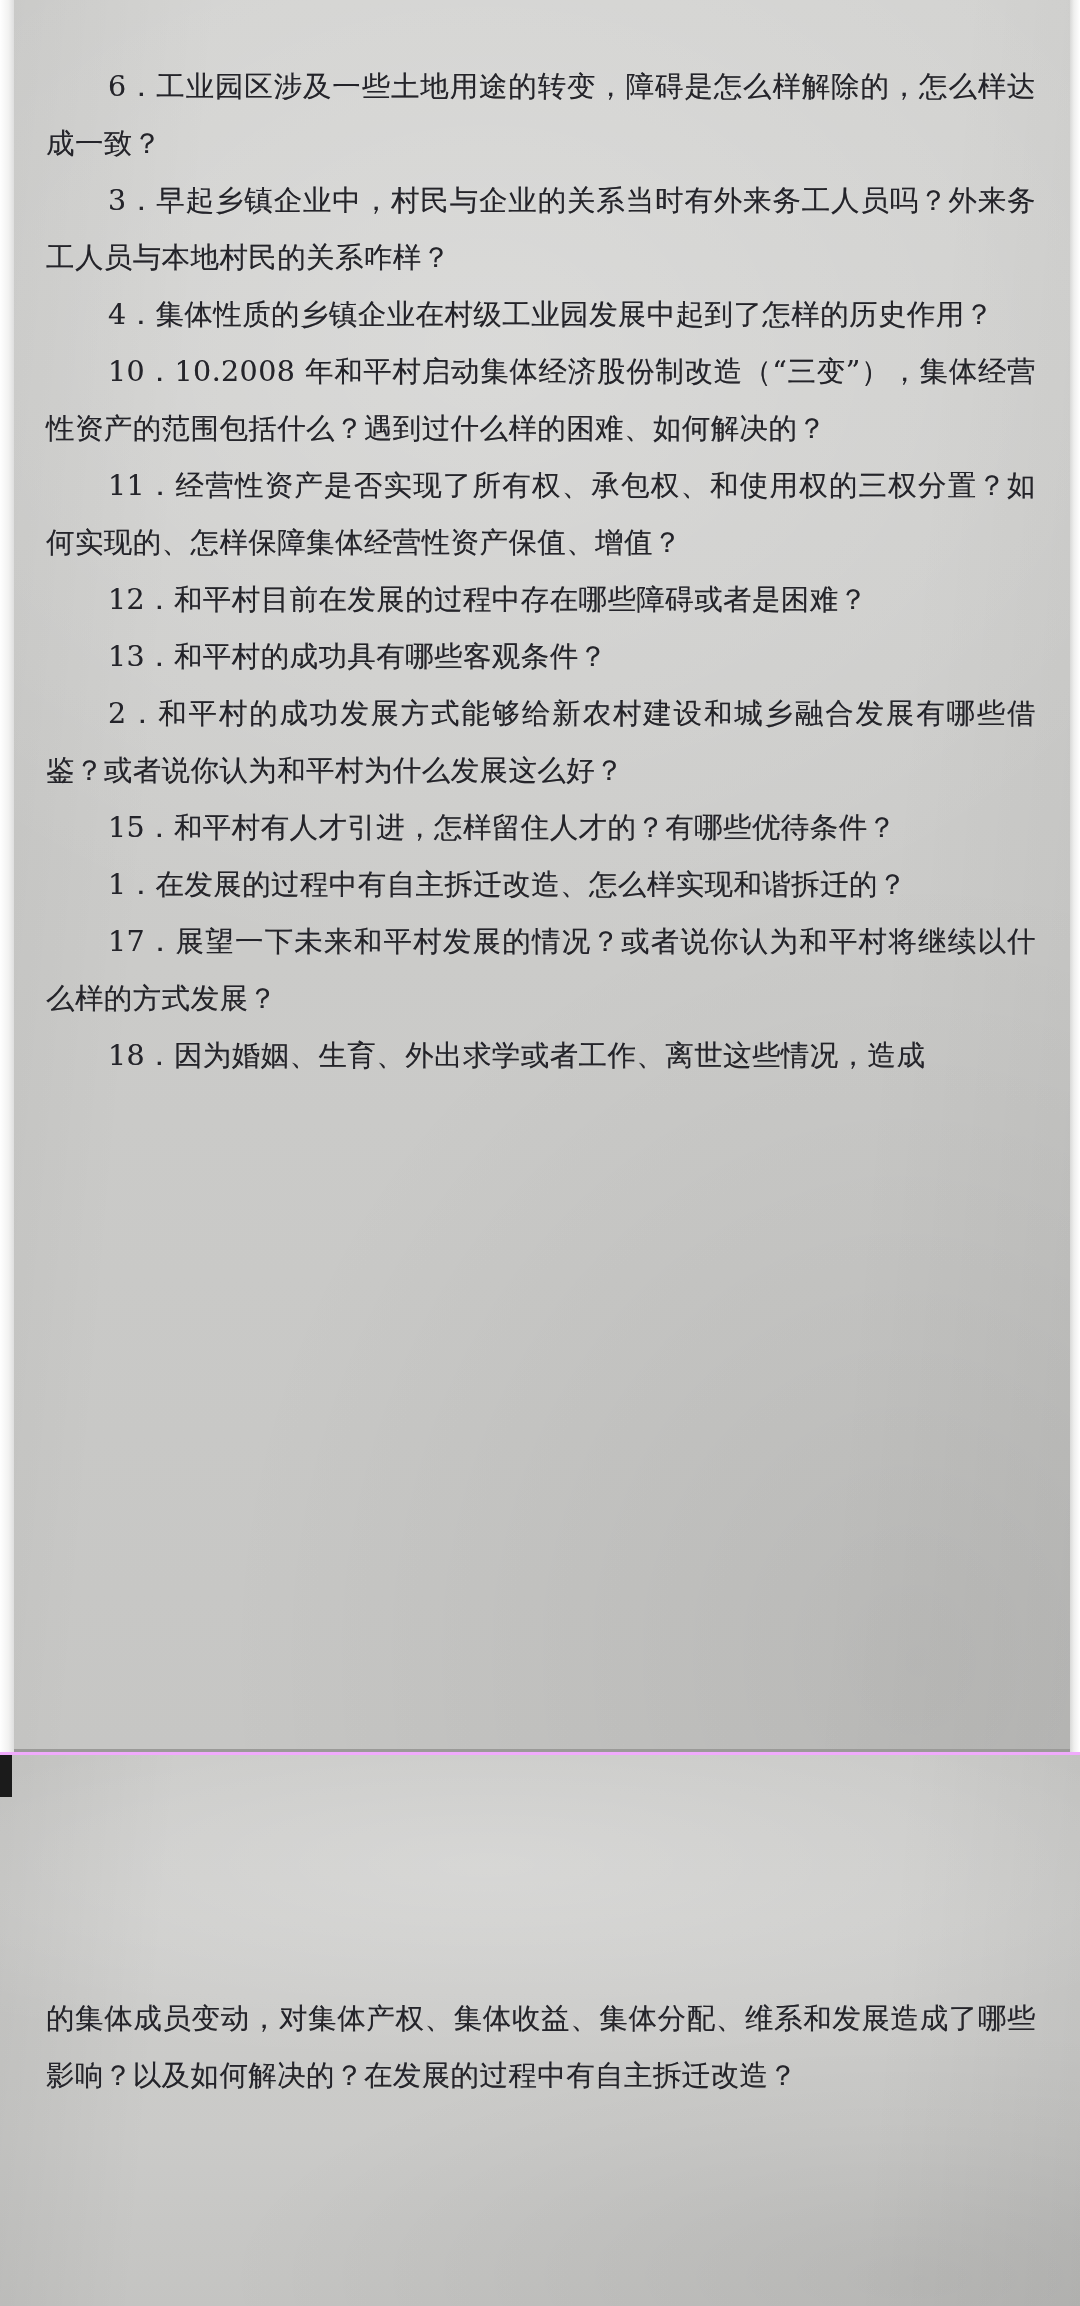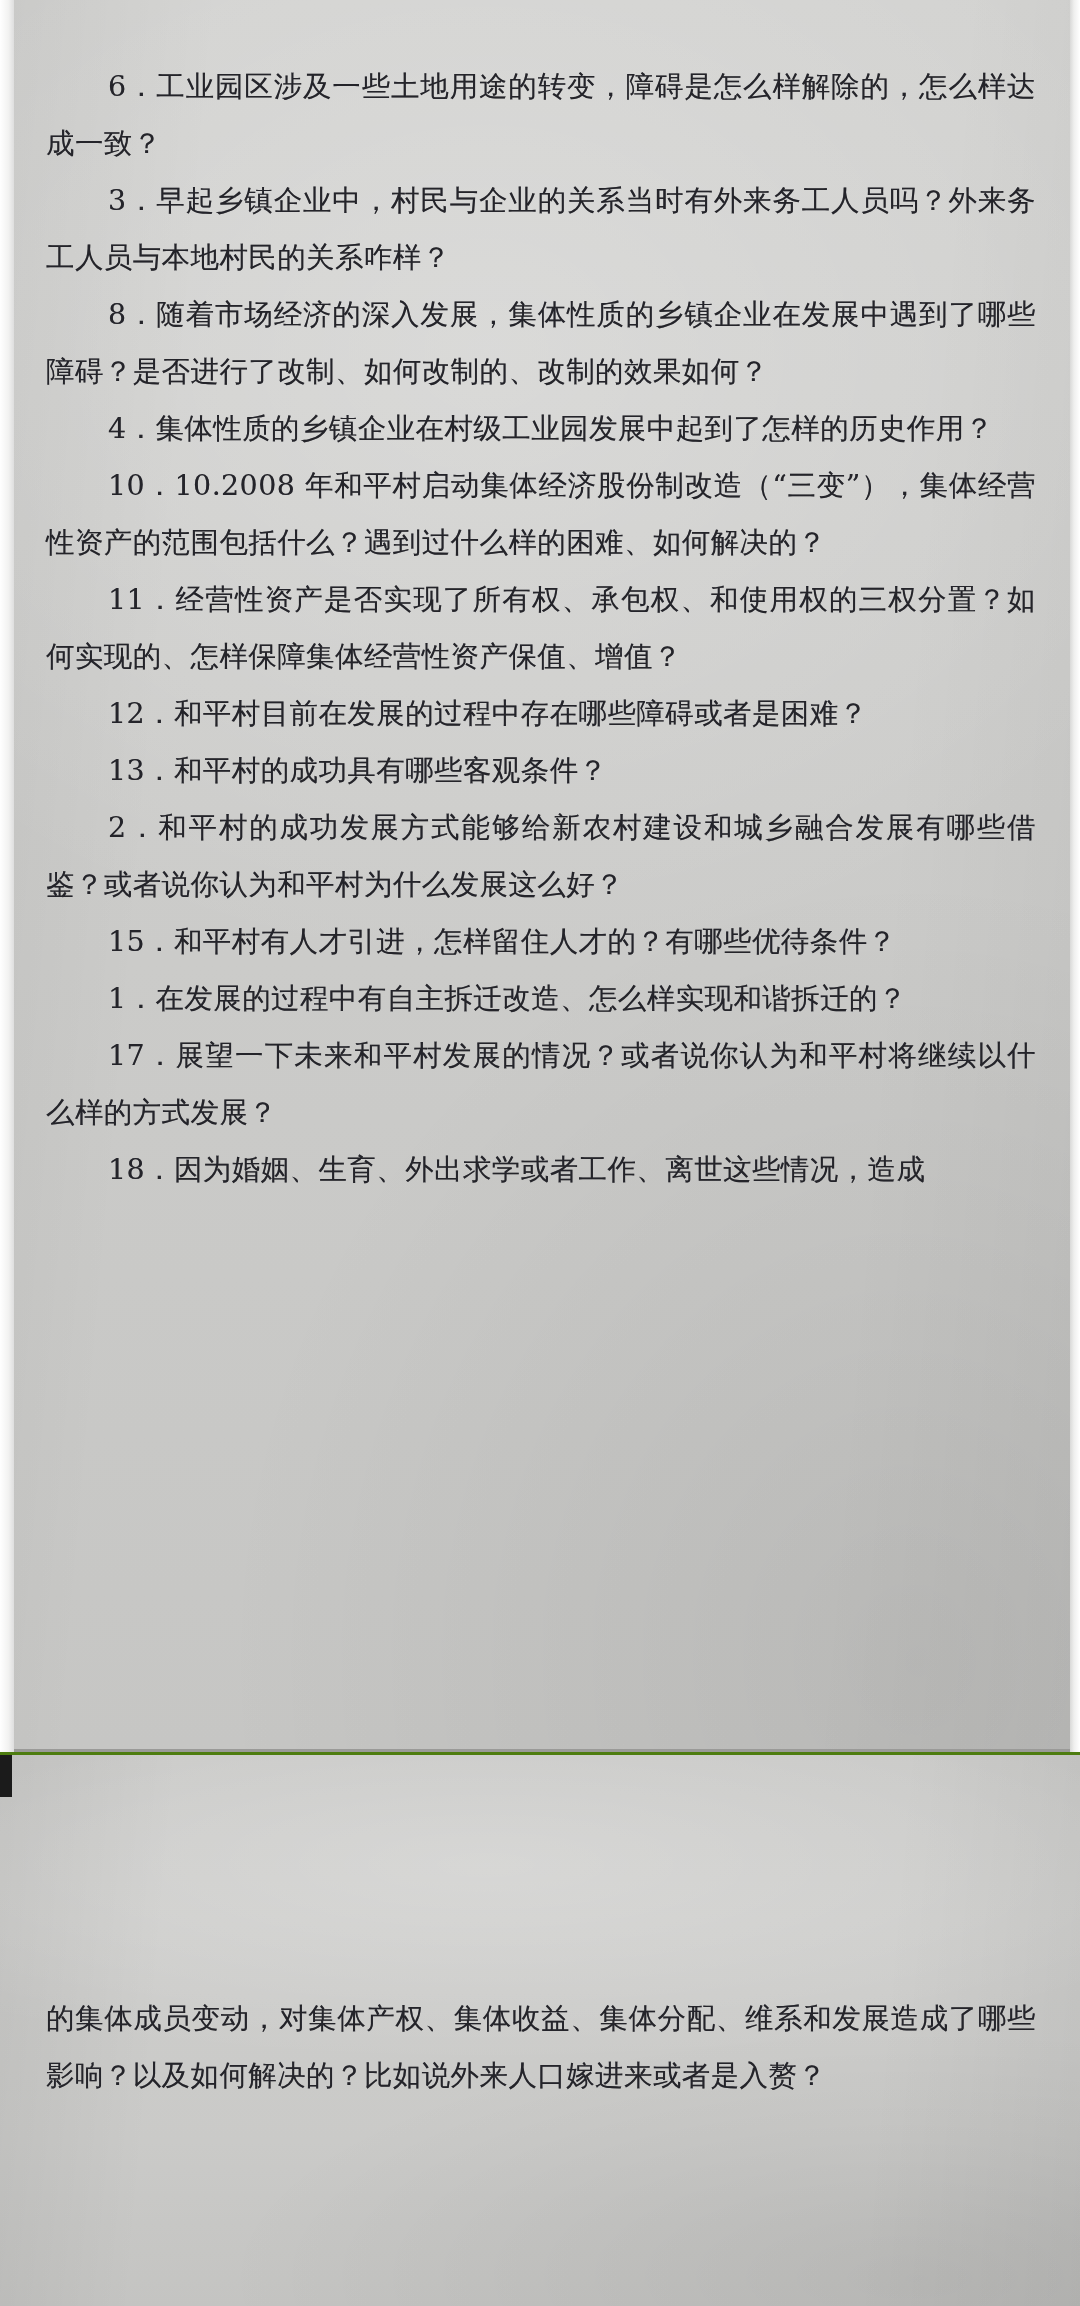--- a/index.html
+++ b/index.html
@@ -10,21 +10,21 @@
   body {
     width: 1080px;
     height: 2306px;
     font-family: "DejaVu Serif", "Liberation Serif", serif;
     overflow: hidden;
   }
   .page {
     position: relative;
     width: 1080px;
     height: 2306px;
-    background: #4d7c0f;
+    background: #f0abfc;
   }
 
   
   .sheet {
     position: absolute;
     left: 0;
     width: 1080px;
     background:
       linear-gradient(95deg, rgba(0,0,0,0.05) 0%, rgba(255,255,255,0.0) 18%, rgba(255,255,255,0.0) 78%, rgba(0,0,0,0.045) 100%),
       linear-gradient(180deg, #d2d2d0 0%, #cfcfcd 22%, #cbcbc9 55%, #c6c6c4 100%);
@@ -112,30 +112,29 @@
 
   <div class="sheet sheet-top"></div>
   <div class="left-strip"></div>
   <div class="right-strip"></div>
   <div class="sheet sheet-bottom"></div>
   <div class="edge-mark"></div>
 
   <div class="text-block block-top">
     <p class="para">6．工业园区涉及一些土地用途的转变，障碍是怎么样解除的，怎么样达成一致？</p>
     <p class="para">3．早起乡镇企业中，村民与企业的关系当时有外来务工人员吗？外来务工人员与本地村民的关系咋样？</p>
-    <p class="para">8．随着市场经济的深入发展，集体性质的乡镇企业在发展中遇到了哪些障碍？是否进行了改制、如何改制的、改制的效果如何？</p>
     <p class="para">4．集体性质的乡镇企业在村级工业园发展中起到了怎样的历史作用？</p>
     <p class="para">10．10.2008 年和平村启动集体经济股份制改造（“三变”），集体经营性资产的范围包括什么？遇到过什么样的困难、如何解决的？</p>
     <p class="para">11．经营性资产是否实现了所有权、承包权、和使用权的三权分置？如何实现的、怎样保障集体经营性资产保值、增值？</p>
     <p class="para">12．和平村目前在发展的过程中存在哪些障碍或者是困难？</p>
     <p class="para">13．和平村的成功具有哪些客观条件？</p>
     <p class="para">2．和平村的成功发展方式能够给新农村建设和城乡融合发展有哪些借鉴？或者说你认为和平村为什么发展这么好？</p>
     <p class="para">15．和平村有人才引进，怎样留住人才的？有哪些优待条件？</p>
     <p class="para">1．在发展的过程中有自主拆迁改造、怎么样实现和谐拆迁的？</p>
     <p class="para">17．展望一下未来和平村发展的情况？或者说你认为和平村将继续以什么样的方式发展？</p>
     <p class="para">18．因为婚姻、生育、外出求学或者工作、离世这些情况，造成</p>
   </div>
 
   <div class="text-block block-bottom">
-    <p class="para noindent">的集体成员变动，对集体产权、集体收益、集体分配、维系和发展造成了哪些影响？以及如何解决的？比如说外来人口嫁进来或者是入赘？</p>
+    <p class="para noindent">的集体成员变动，对集体产权、集体收益、集体分配、维系和发展造成了哪些影响？以及如何解决的？在发展的过程中有自主拆迁改造？</p>
   </div>
 
 </div>
 
 </body></html>

